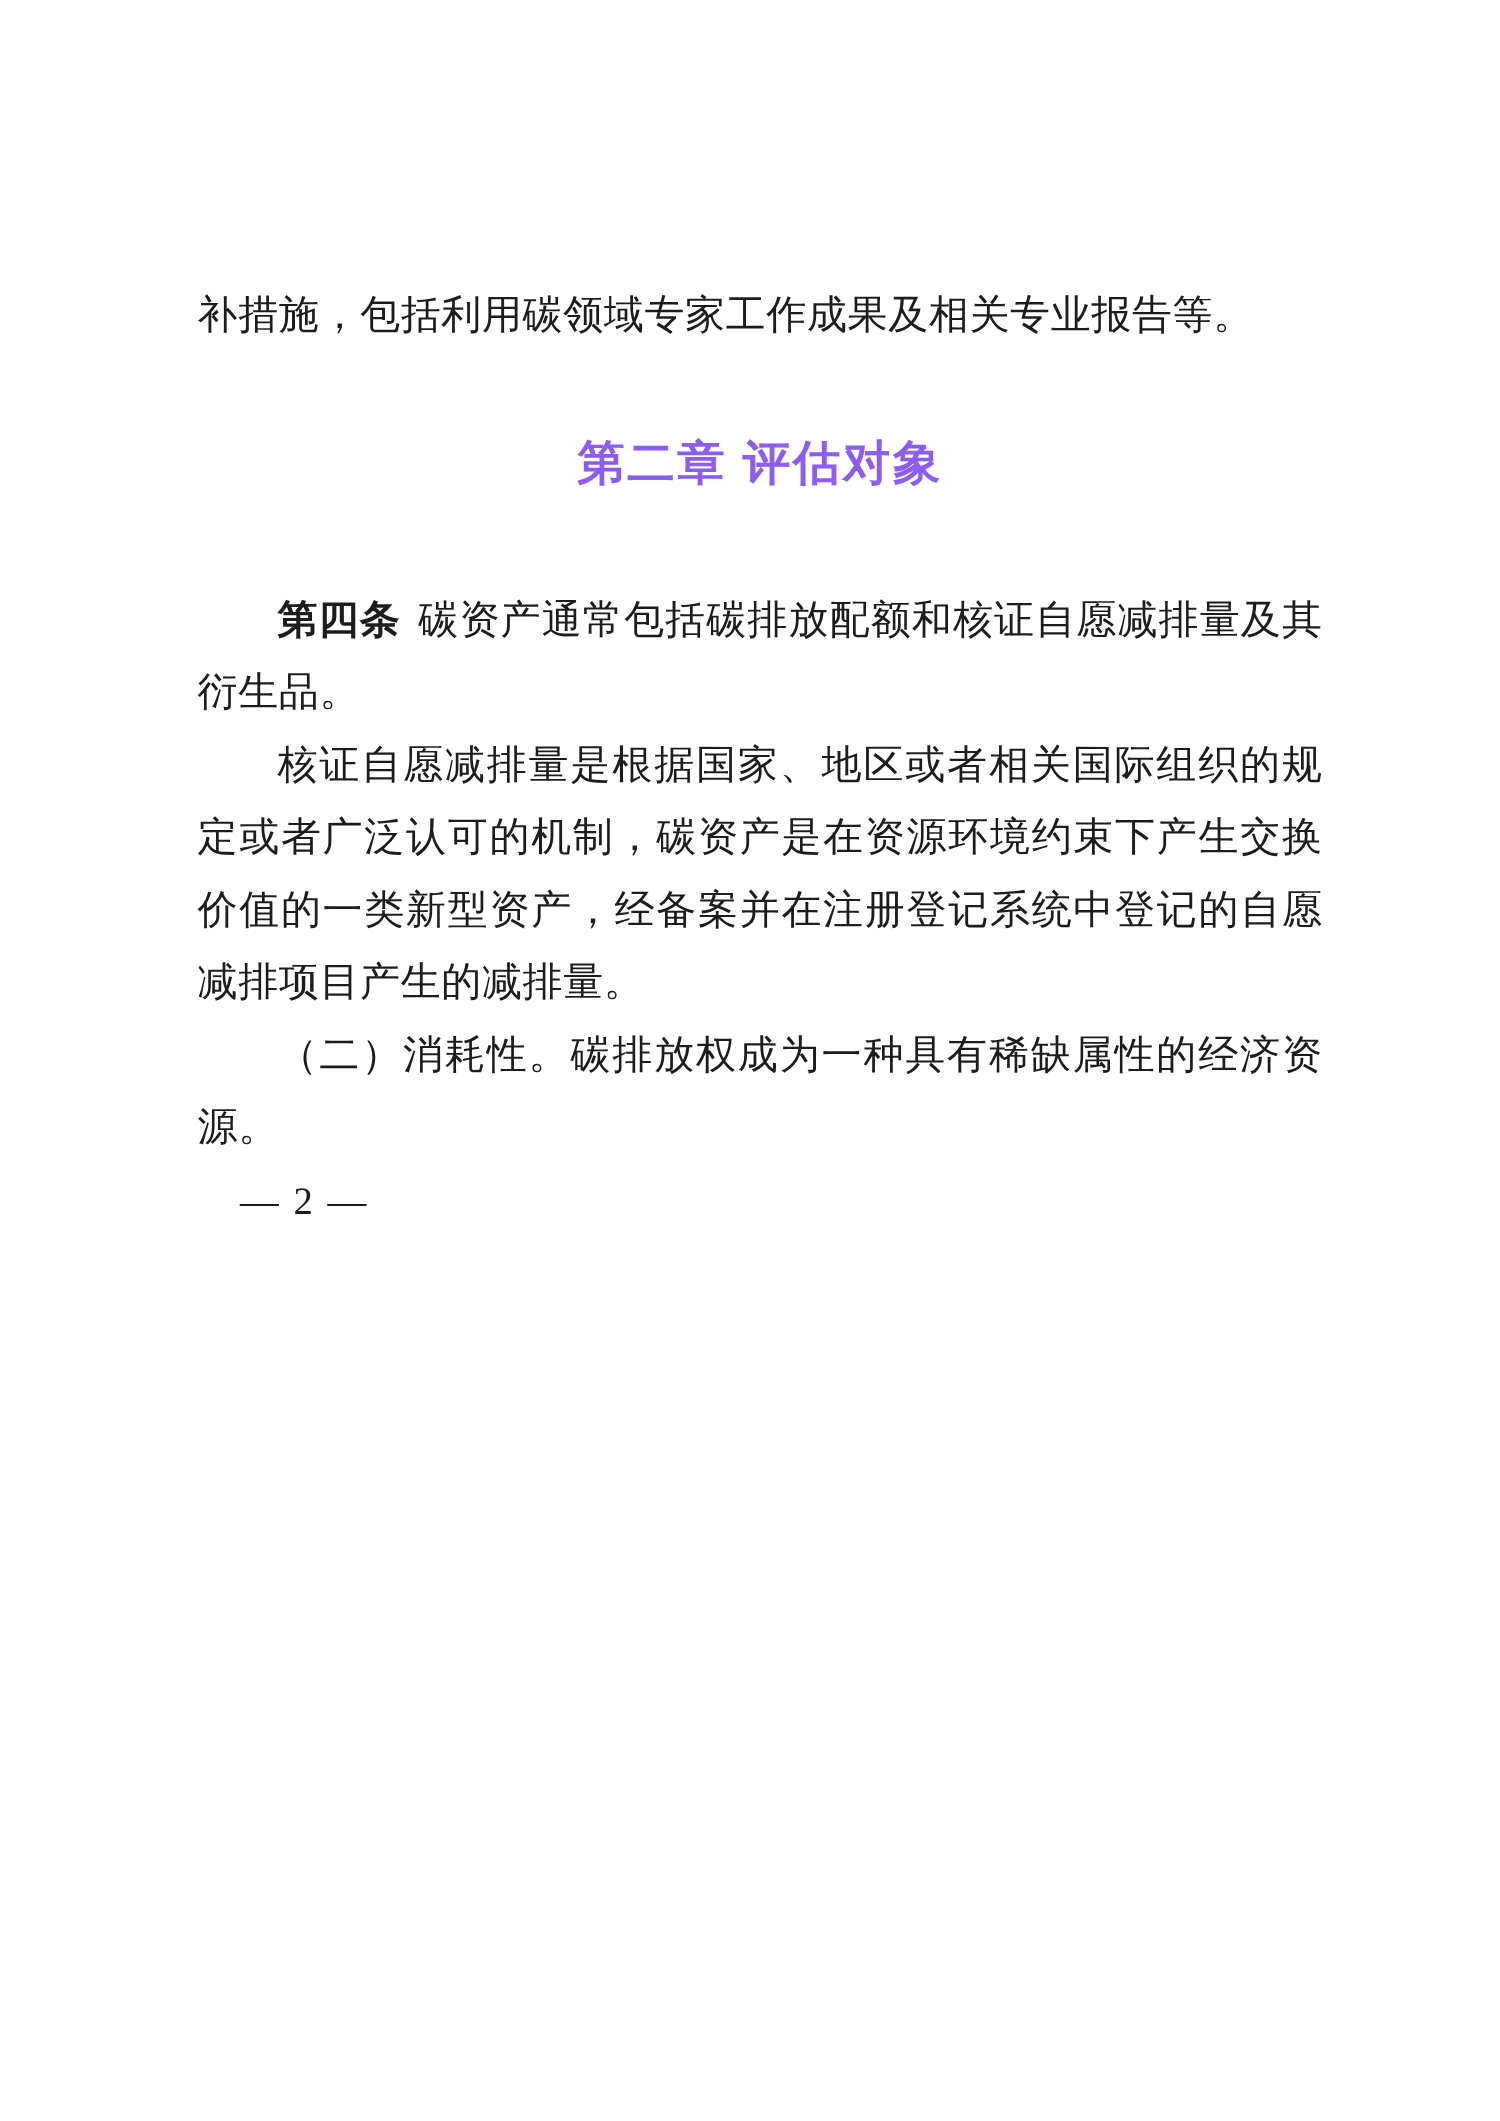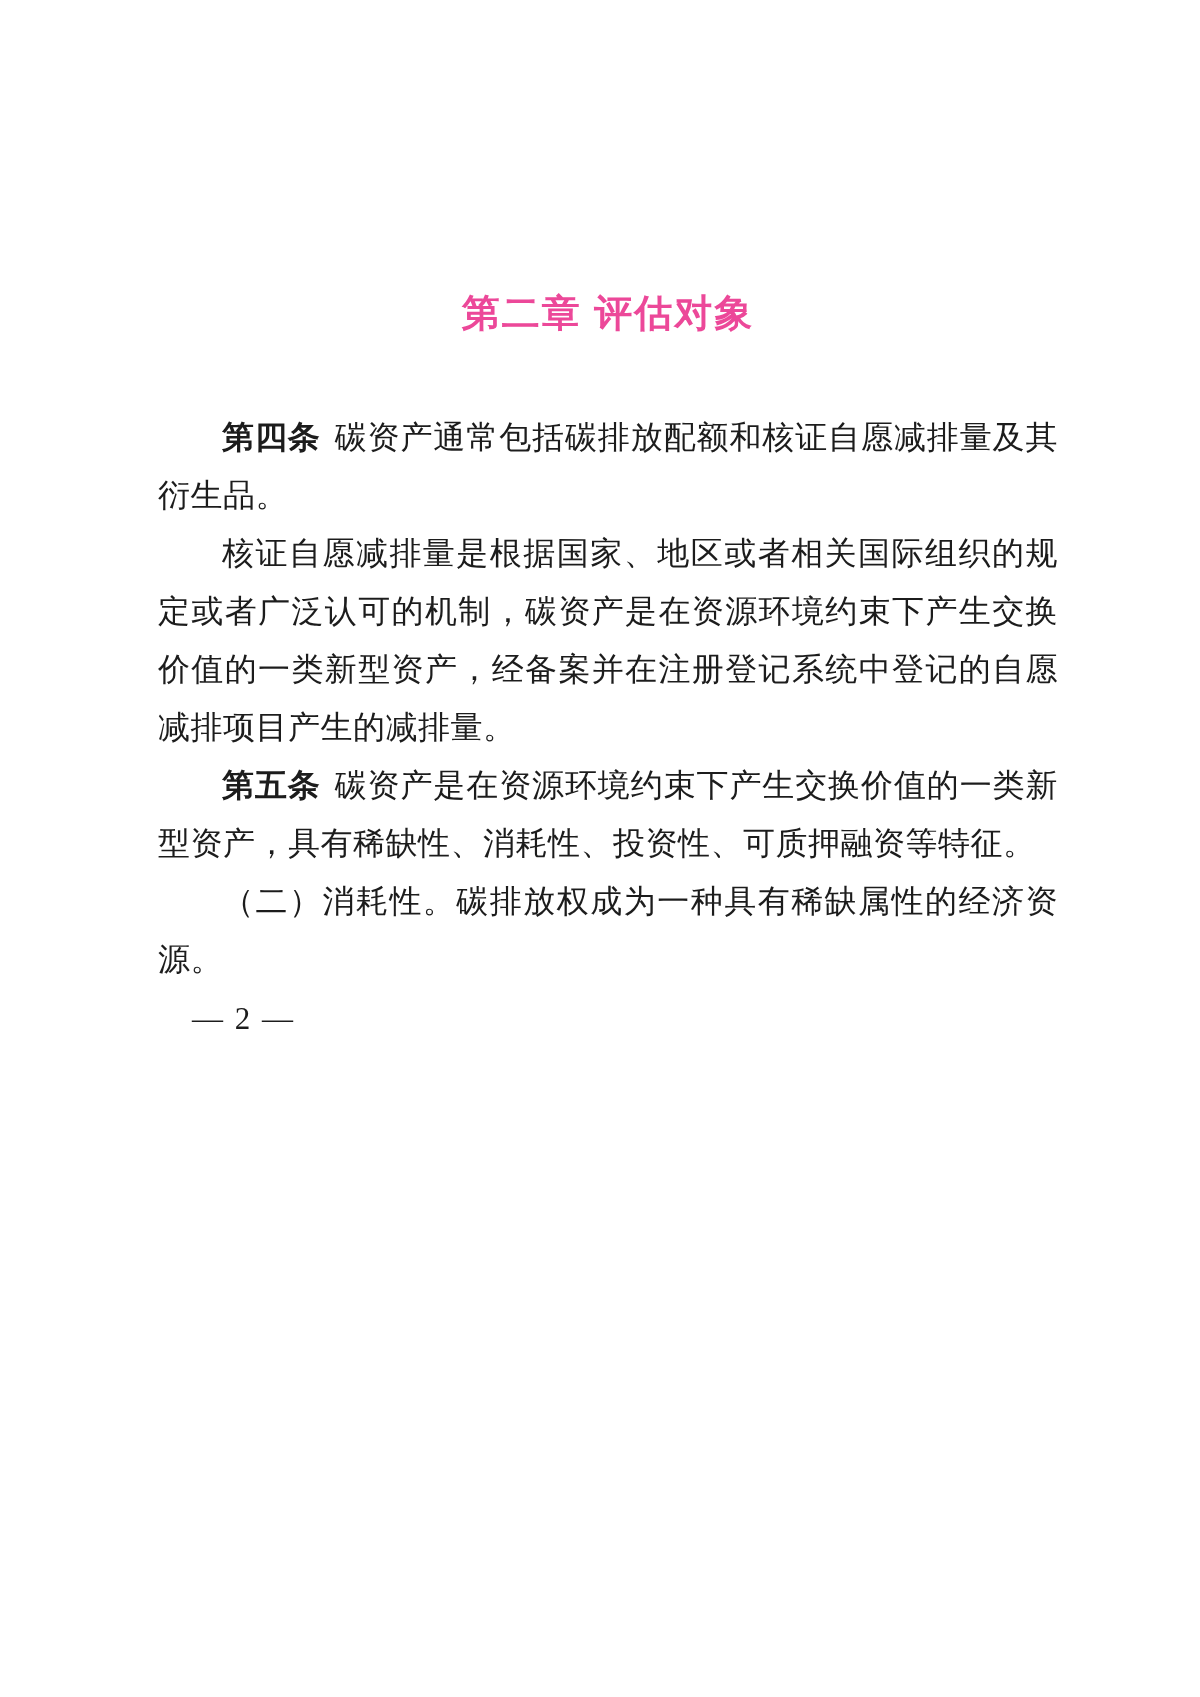--- a/index.html
+++ b/index.html
@@ -39,46 +39,46 @@
     margin-right: 14px;
   }
   h1.chapter {
     margin: 62px 0 66px 0;
     font-size: 38px;
     line-height: 58px;
     font-weight: 700;
     text-align: center;
     font-family: "Liberation Sans", sans-serif;
     letter-spacing: 2px;
-    color: #ec4899;
+    color: #8b5cf6;
   }
   .pagenum {
     margin-top: 10px;
     padding-left: 34px;
     font-size: 31px;
     line-height: 42px;
     letter-spacing: 2px;
     text-align: left;
   }
 </style>
 </head>
 <body>
 
 <div class="page">
   <div class="content">
 
+    <p class="body-text">补措施，包括利用碳领域专家工作成果及相关专业报告等。</p>
 
     <h1 class="chapter">第二章 评估对象</h1>
 
     <p class="body-text indent"><span class="lead">第四条</span><span>碳资产通常包括碳排放配额和核证自愿减排量及其衍生品。</span></p>
 
 
     <p class="body-text indent">核证自愿减排量是根据国家、地区或者相关国际组织的规定或者广泛认可的机制，碳资产是在资源环境约束下产生交换价值的一类新型资产，经备案并在注册登记系统中登记的自愿减排项目产生的减排量。</p>
 
-    <p class="body-text indent"><span class="lead">第五条</span><span>碳资产是在资源环境约束下产生交换价值的一类新型资产，具有稀缺性、消耗性、投资性、可质押融资等特征。</span></p>
 
 
     <p class="body-text indent">（二）消耗性。碳排放权成为一种具有稀缺属性的经济资源。</p>
 
 
     <div class="pagenum">— 2 —</div>
 
   </div>
 </div>
 

